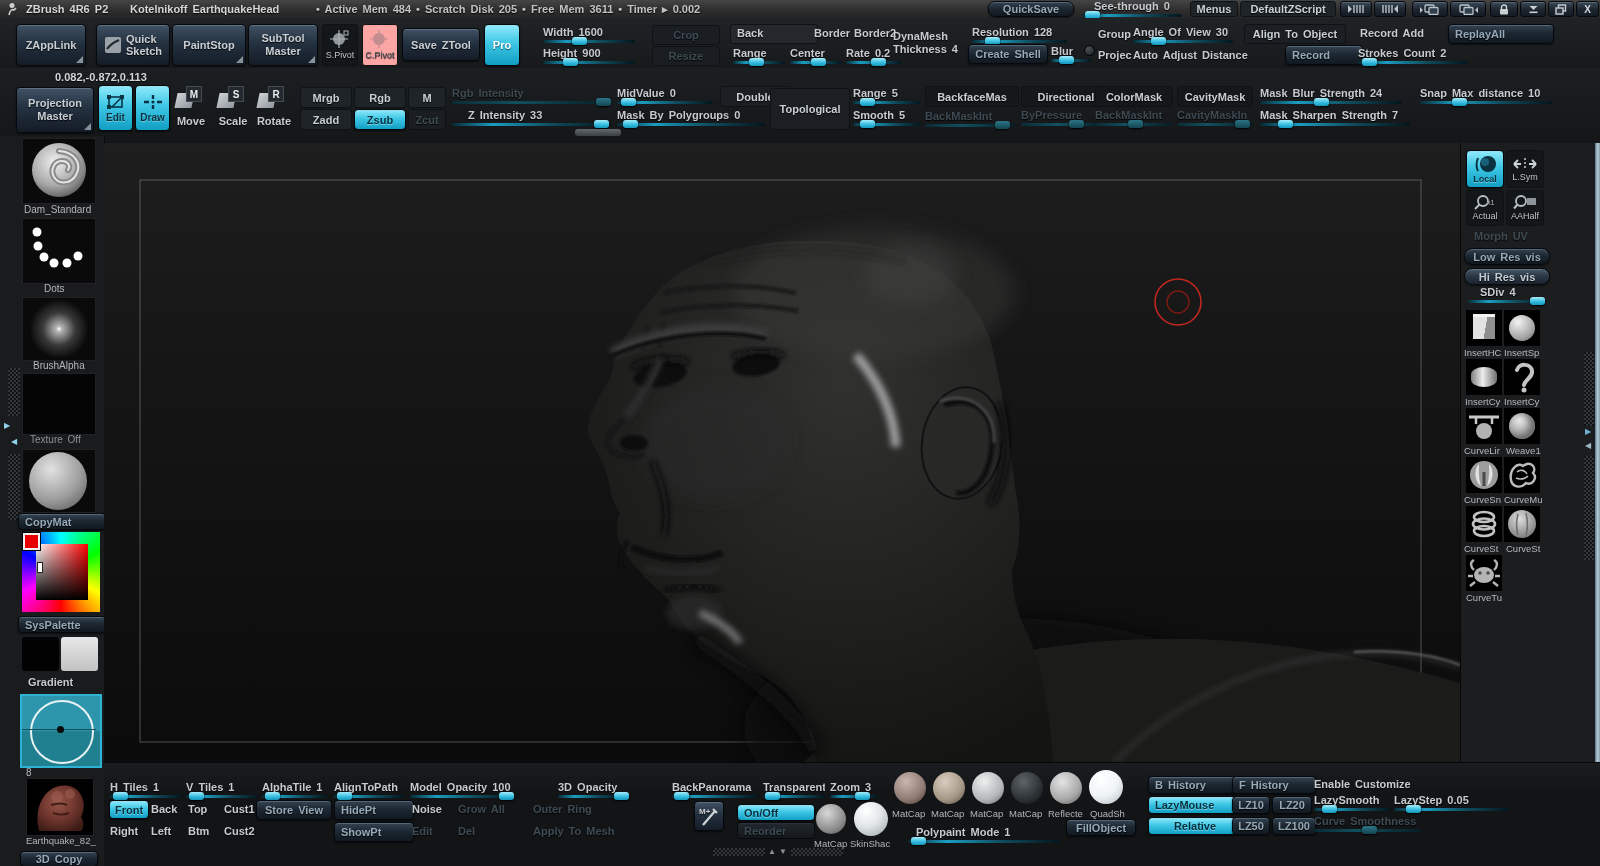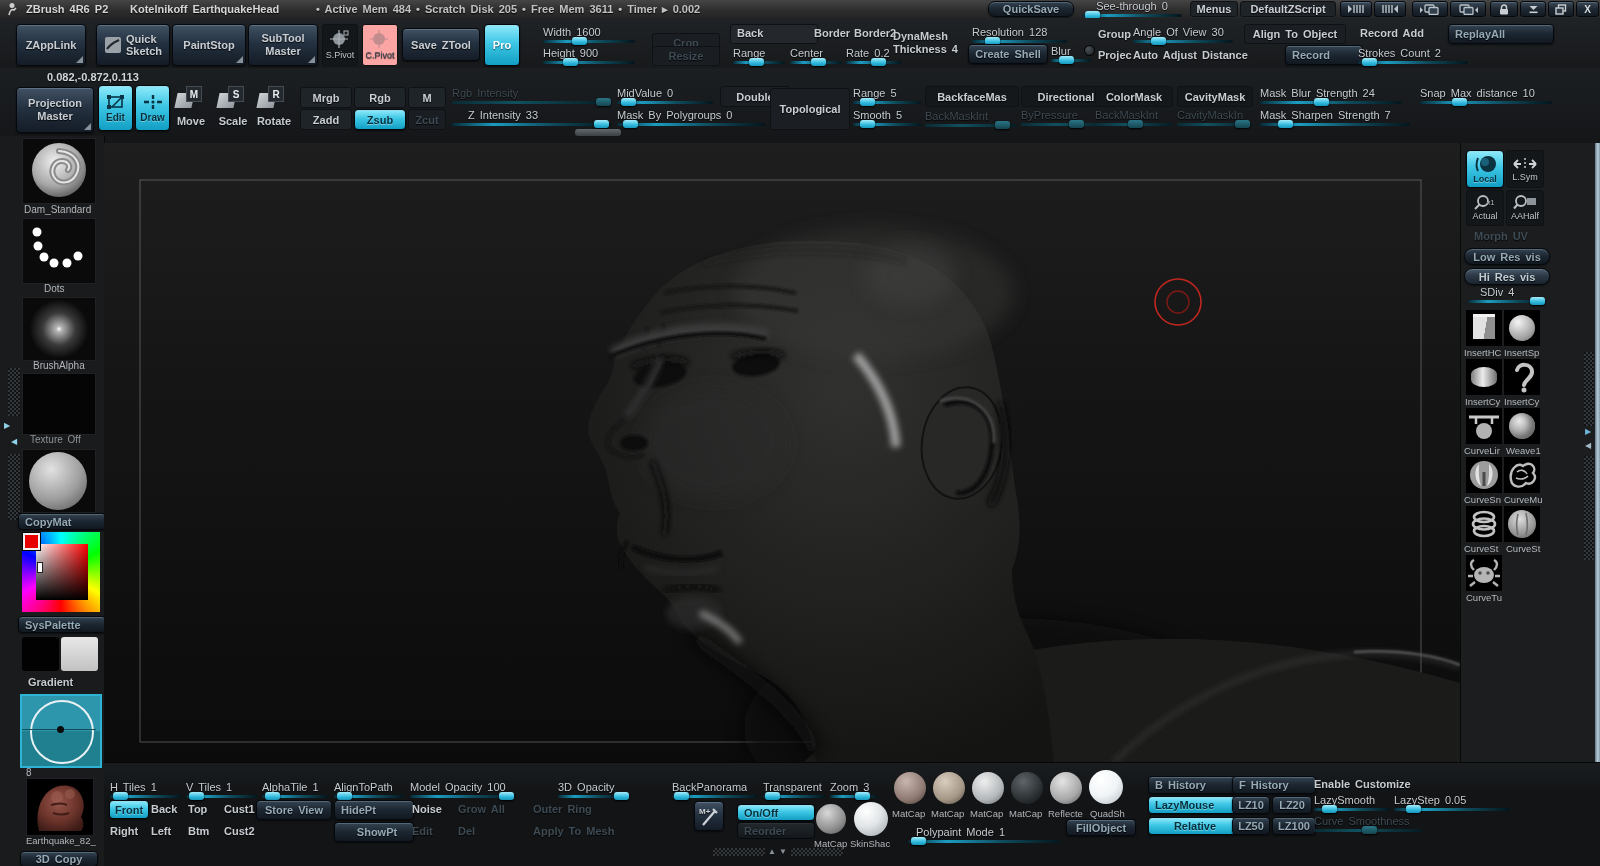--- a/index.html
+++ b/index.html
@@ -11,21 +11,21 @@
 .b{position:absolute;display:flex;flex-direction:column;align-items:center;justify-content:center;font-weight:bold;font-size:11px;color:#c9ced3;word-spacing:2px;background:linear-gradient(#415264,#243140 45%,#141c26);border:1px solid #05080c;border-radius:4px;box-shadow:inset 0 1px 0 rgba(170,200,220,.28),0 1px 2px rgba(0,0,0,.55);text-shadow:0 1px 1px rgba(0,0,0,.9)}
 .b.cy{background:linear-gradient(#90eafb,#3ec7e5 45%,#129fc4);color:#03303e;text-shadow:0 1px 0 rgba(255,255,255,.35)}
 .b.cy.wt{color:#fff;text-shadow:0 1px 1px rgba(0,40,60,.7)}
 .b.dk{background:linear-gradient(#354452,#1d2833 45%,#111820);color:#95a9b6}
 .b.lt{background:linear-gradient(#4a5a6a,#2c3946 45%,#1a242e);color:#c2ccd4}
 .b.dim{background:linear-gradient(#22282d,#14181c);color:#3e4b54;box-shadow:inset 0 1px 0 rgba(255,255,255,.05)}
 .b.flat{background:#1f2429;border-color:#0e1215;border-radius:3px;box-shadow:none}
 .b.flat.dim{color:#3e4b54;background:#1a1e23}
 .b.pill{border-radius:9px}
 .sl{position:absolute}
-.sl .lb{font-weight:normal;font-size:11px;color:#c6cbd0;white-space:nowrap;word-spacing:2px;text-shadow:0 1px 1px #000;line-height:13px;overflow:hidden}
+.sl .lb{font-weight:bold;font-size:11px;color:#c6cbd0;white-space:nowrap;word-spacing:2px;text-shadow:0 1px 1px #000;line-height:13px;overflow:hidden}
 .sl .tr{position:relative;height:3px;margin-top:1px;border-radius:2px;background:linear-gradient(90deg,#072a36,#1b9cc0 26%,#0f4c5e 62%,#04151b)}
 .sl .kn{position:absolute;top:-3px;width:15px;height:8px;border-radius:3px;background:linear-gradient(#a5ecf9,#30bade 60%,#1795b8);box-shadow:0 1px 2px #000}
 .sl.dim .lb{color:#3e4b54}
 .sl.dim .tr{background:linear-gradient(90deg,#0a2a33,#11505f 40%,#071a20)}
 .sl.dim .kn{background:linear-gradient(#2a7587,#14454f)}
 .tri{position:absolute;right:2px;bottom:2px;width:0;height:0;border-left:7px solid transparent;border-bottom:7px solid #9aa6af;opacity:.85}
 .chk{background:repeating-conic-gradient(#33373a 0 25%,#101214 0 50%) 0 0/4px 4px}
 .thumb{position:absolute;background:#0a0a0a;border:1px solid #1f2124}
 .sph{border-radius:50%}
 .rt{position:absolute;width:36px;height:36px;background:#000;display:flex;align-items:center;justify-content:center}
@@ -162,21 +162,21 @@
       <div class="tr">
         <i class="kn" style="left:32%"></i>
       </div>
     </div>
   <div class="sl" style="left:543px;top:47px;width:92px">
     <div class="lb">Height 900</div>
       <div class="tr">
         <i class="kn" style="left:22%"></i>
       </div>
     </div>
-  <div class="b flat dim" style="left:652px;top:33px;width:66px;height:18px">
+  <div class="b flat dim" style="left:652px;top:25px;width:66px;height:18px">
       <span>Crop</span>
     </div>
   <div class="b flat dim" style="left:652px;top:46px;width:66px;height:18px">
       <span>Resize</span>
     </div>
   <div class="b flat" style="left:730px;top:24px;width:80px;height:18px;justify-content:flex-start;align-items:flex-start;padding-left:6px;background:#24282c">
       <span style="margin-top:2px">Back</span>
     </div>
   <div class="t" style="left:814px;top:27px">Border</div>
   <div class="t" style="left:854px;top:27px">Border2</div>
@@ -235,21 +235,21 @@
     <div class="lb">Strokes Count 2</div>
       <div class="tr">
         <i class="kn" style="left:4%"></i>
       </div>
     </div>
   <div class="b dk" style="left:1448px;top:24px;width:98px;height:18px;align-items:flex-start;padding-left:6px">
       <span>ReplayAll</span>
     </div>
 
   <div class="abs" style="left:0;top:68px;width:1600px;height:75px;background:linear-gradient(#1c1f22,#141618);border-bottom:1px solid #090a0b"></div>
-  <span class="t" style="left:47px;top:71px;color:#d2d6da">0.082,-0.872,0.113</span>
+  <span class="t" style="left:55px;top:71px;color:#d2d6da">0.082,-0.872,0.113</span>
 
   <div class="b" style="left:16px;top:87px;width:76px;height:44px;line-height:13px">
       <span>Projection</span>
       <span>Master</span>
       <span class="tri"></span>
     </div>
 
   <div class="b cy" style="left:98px;top:85px;width:33px;height:44px;gap:2px">
     <svg width="20" height="16">
         <rect x="3" y="3" width="13" height="10" fill="none" stroke="#083446" stroke-width="1.6"></rect>
@@ -718,21 +718,21 @@
   <div class="b dk" style="left:334px;top:800px;width:72px;height:18px;align-items:flex-start;padding-left:6px">
       <span>HidePt</span>
     </div>
   <span class="t" style="left:412px;top:803px">Noise</span>
   <span class="t dim" style="left:458px;top:803px">Grow All</span>
   <span class="t dim" style="left:533px;top:803px">Outer Ring</span>
   <span class="t" style="left:110px;top:825px">Right</span>
   <span class="t" style="left:151px;top:825px">Left</span>
   <span class="t" style="left:188px;top:825px">Btm</span>
   <span class="t" style="left:224px;top:825px">Cust2</span>
-  <div class="b dk" style="left:334px;top:822px;width:72px;height:18px;align-items:center;padding-left:6px">
+  <div class="b dk" style="left:334px;top:822px;width:72px;height:18px;align-items:flex-start;padding-left:6px">
       <span>ShowPt</span>
     </div>
   <span class="t dim" style="left:412px;top:825px">Edit</span>
   <span class="t dim" style="left:458px;top:825px">Del</span>
   <span class="t dim" style="left:533px;top:825px">Apply To Mesh</span>
 
   <div class="sl" style="left:672px;top:781px;width:86px">
       <div class="lb">BackPanorama</div>
       <div class="tr">
         <i class="kn" style="left:2%"></i>

